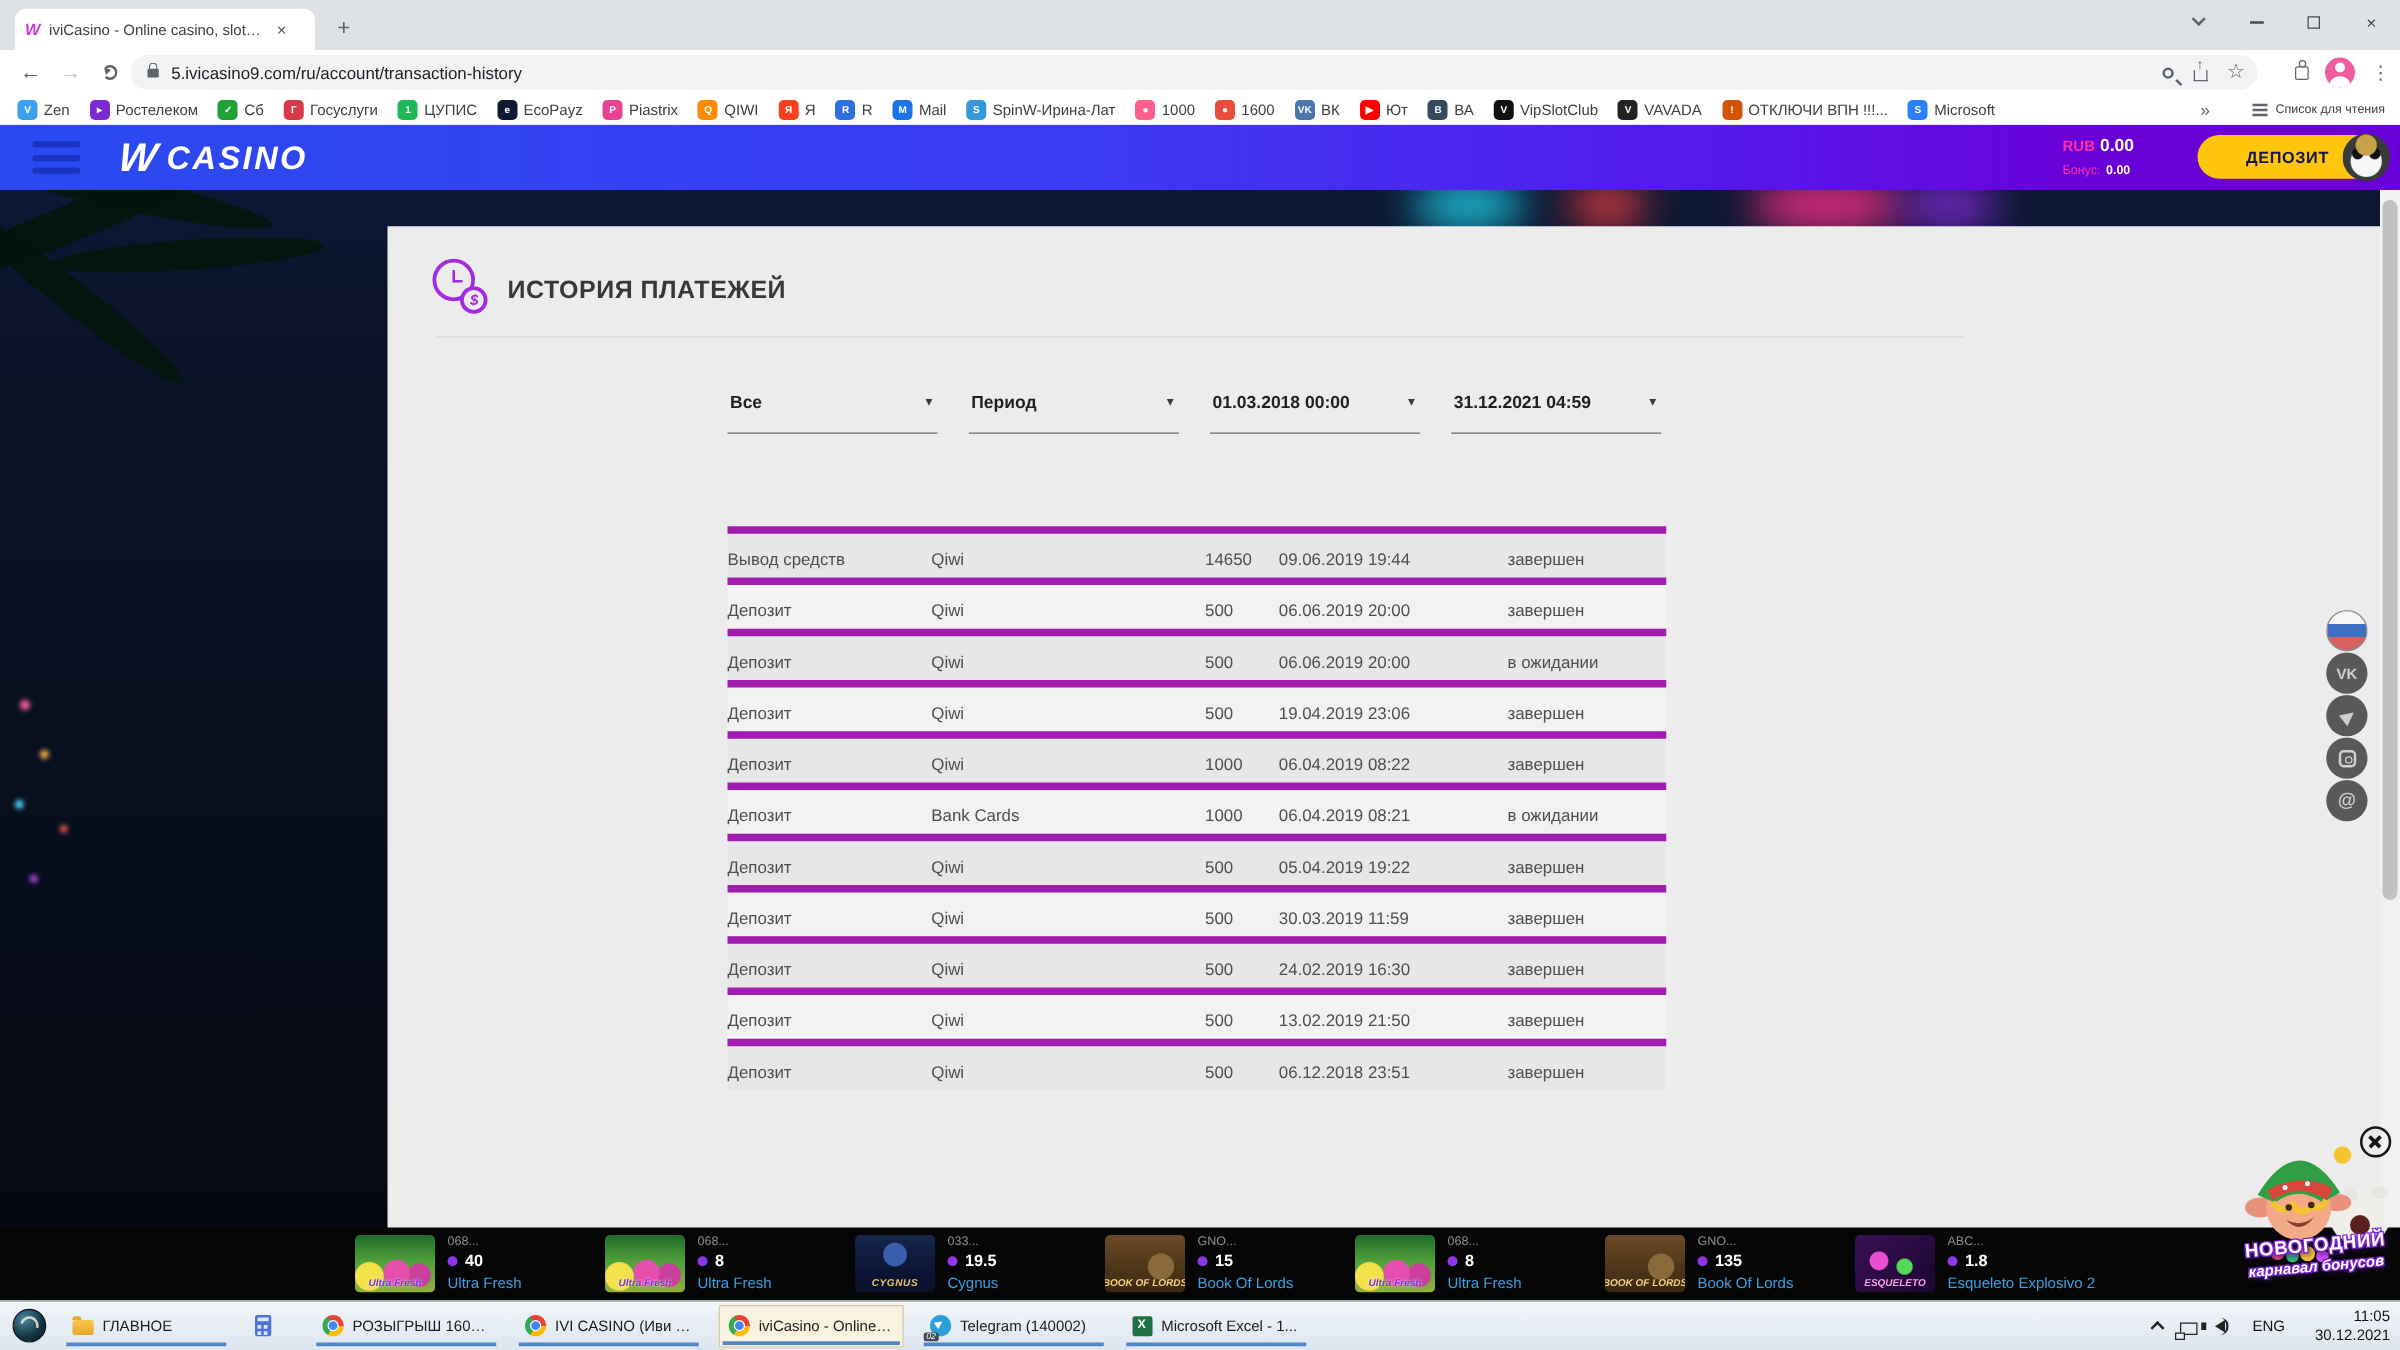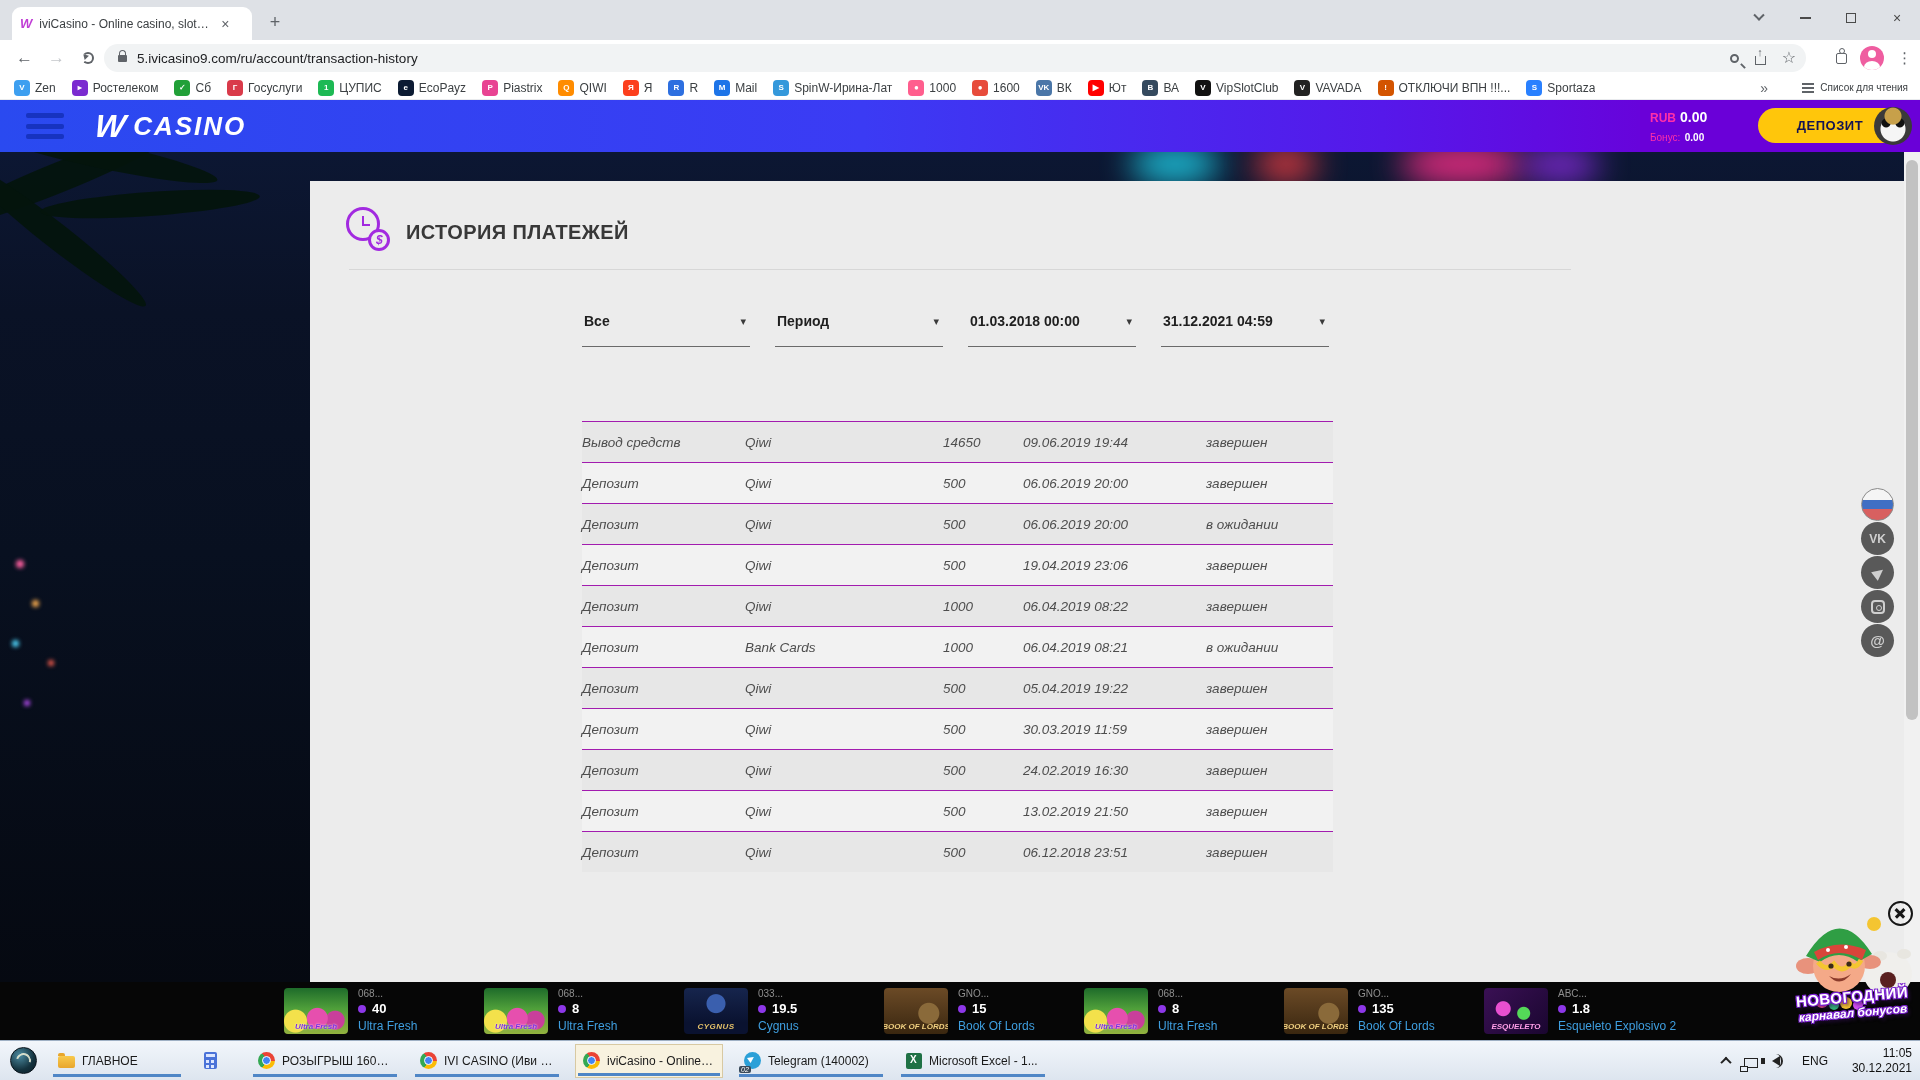--- a/index.html
+++ b/index.html
@@ -124,25 +124,25 @@
   .filter-value { position:absolute; left:2px; top:12px; font-size:14px; font-weight:700; color:#1f1f1f; white-space:nowrap; }
   .caret { position:absolute; right:4px; top:14px; font-size:11px; color:#3a3a3a; }
 
   .thead { position:absolute; left:272px; top:217px; width:751px; height:20px; }
   .th { position:absolute; top:0; display:flex; align-items:center; gap:6px; font-size:13px; color:#9b9b9b; white-space:nowrap; }
   .th:nth-of-type(1) { left:0; } .th:nth-of-type(2) { left:163px; } .th:nth-of-type(3) { left:361px; }
   .th:nth-of-type(4) { left:441px; } .th:nth-of-type(5) { left:624px; }
   .sort { display:inline-flex; flex-direction:column; line-height:5px; font-size:6px; color:#bcbcbc; }
   .sort::before { content:"▲"; } .sort::after { content:"▼"; }
   .tbody { position:absolute; left:272px; top:240px; width:751px; }
-  .t-row { position:relative; height:41px; border-top:1px solid #a21caf;font-style:italic; }
+  .t-row { position:relative; height:41px; border-top:6px solid #a21caf; }
   .t-row:nth-child(odd) { background:#e7e7e7; }
   .t-row:nth-child(even) { background:#f2f2f2; }
   .td { position:absolute; top:13px; font-size:13.5px; color:#4e4e4e; white-space:nowrap; }
-  .td-type { left:0; } .td-method { left:163px; } .td-amount { left:361px; } .td-date { left:441px; } .td-status { left:624px; }
+  .td-type { left:0; } .td-method { left:163px; } .td-amount { left:382px; } .td-date { left:441px; } .td-status { left:624px; }
 
   
   .social { position:absolute; left:1861px; top:488px; width:33px; display:flex; flex-direction:column; gap:1px; z-index:6; }
   .soc { position:relative; width:33px; height:33px; border-radius:50%; background:#595959; display:flex; align-items:center; justify-content:center; }
   .soc-glyph { color:#cfcfcf; font-size:12px; font-weight:700; }
   .s-flag { background:linear-gradient(180deg,#f5f5f5 0 34%,#3f6fc4 34% 66%,#d86060 66%); border:1px solid #8a8a8a; }
   .s-tg .soc-glyph { transform:rotate(-38deg); font-size:13px; }
   .s-ig .soc-glyph { width:14px; height:14px; border:2px solid #cfcfcf; border-radius:4px; position:relative; }
   .s-ig .soc-glyph::before { content:""; position:absolute; left:3px; top:3px; width:4px; height:4px; border:1.5px solid #cfcfcf; border-radius:50%; }
   .s-mail .soc-glyph { font-size:15px; }
@@ -363,21 +363,21 @@
     <span class="bm-label">VAVADA</span>
   </div>
 
   <div class="bm">
     <span class="bm-ico" style="background: rgb(211, 84, 0);">!</span>
     <span class="bm-label">ОТКЛЮЧИ ВПН !!!...</span>
   </div>
 
   <div class="bm">
     <span class="bm-ico" style="background: rgb(41, 128, 255);">S</span>
-    <span class="bm-label">Sportaza</span>
+    <span class="bm-label">Microsoft</span>
   </div>
 </div>
     <span class="bm-overflow">»</span>
     <div class="readlist">
       <span class="icon-readlist"></span>
       <span class="readlist-label">Список для чтения</span>
     </div>
   </div>
 
   <div class="site-header">

